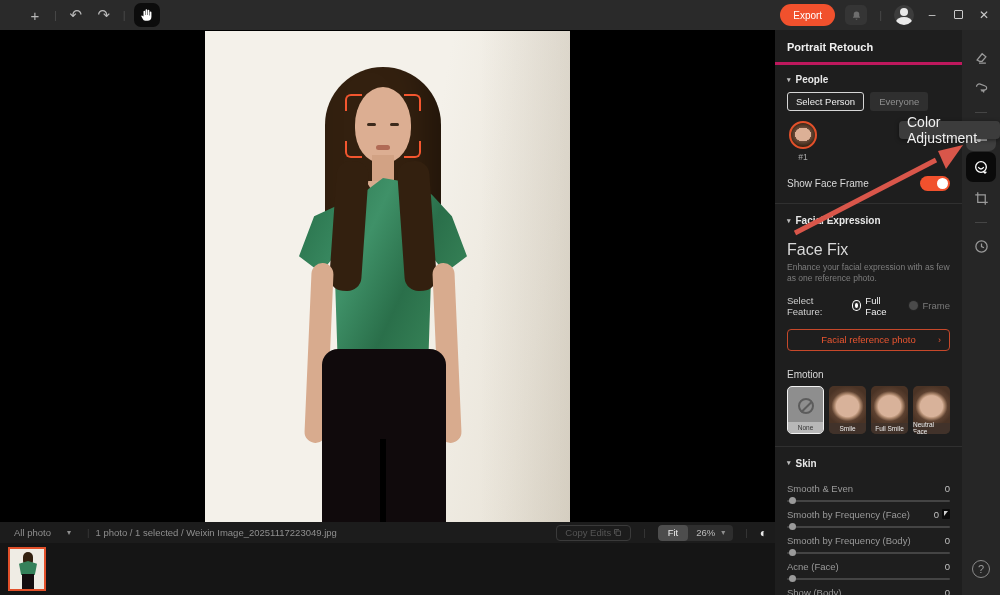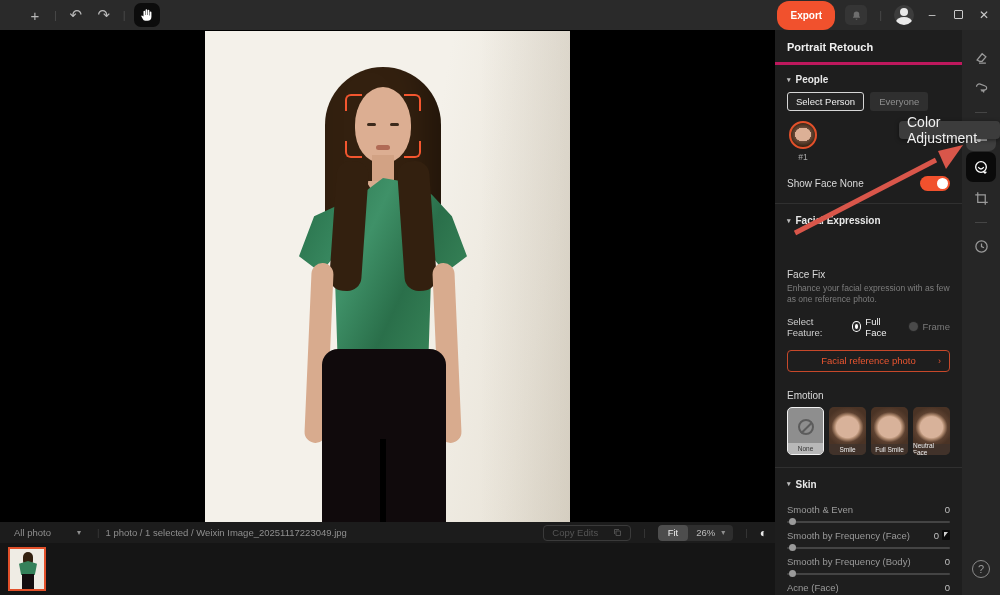--- a/index.html
+++ b/index.html
@@ -10,21 +10,21 @@
   
   .titlebar { position:absolute; top:0; left:0; width:1000px; height:30px; background:#2a2a2a; display:flex; align-items:center; }
   .tb-left { display:flex; align-items:center; gap:6px; padding-left:24px; }
   .tb-btn { width:22px; height:22px; display:flex; align-items:center; justify-content:center; color:#b9b9b9; font-size:15px; border-radius:5px; }
   .tb-sep { color:#4a4a4a; font-size:11px; padding:0 2px; }
   .hand-btn { background:#0c0c0c; width:26px; height:24px; border-radius:7px; display:flex; align-items:center; justify-content:center; }
   .tb-center { position:absolute; left:50%; transform:translateX(-50%); top:4px; height:22px; background:#1d1d1d; border-radius:12px; display:flex; align-items:center; padding:2px; }
   .tb-tab { height:18px; padding:0 16px; display:flex; align-items:center; font-size:10px; color:#9a9a9a; border-radius:10px; }
   .tb-tab.active { background:#4f4f4f; color:#f0f0f0; }
   .tb-right { position:absolute; right:8px; top:0; height:30px; display:flex; align-items:center; gap:10px; }
-  .export-btn { background:#f1512d; color:#fff; font-size:10px; font-weight:bold; height:29px; padding:0 13px; border-radius:12px; display:flex; align-items:center; }
+  .export-btn { background:#f1512d; color:#fff; font-size:10px; font-weight:normal; height:22px; padding:0 13px; border-radius:12px; display:flex; align-items:center; }
   .bell-btn { width:22px; height:20px; background:#353535; border-radius:5px; display:flex; align-items:center; justify-content:center; }
   .avatar { width:20px; height:20px; border-radius:50%; background:#3c3c3c; position:relative; overflow:hidden; }
   .avatar:before { content:""; position:absolute; left:6px; top:3px; width:8px; height:8px; border-radius:50%; background:#e9e9e9; }
   .avatar:after { content:""; position:absolute; left:2px; top:12px; width:16px; height:10px; border-radius:50%; background:#e9e9e9; }
   .win-btn { color:#c9c9c9; font-size:12px; width:16px; text-align:center; }
   .max-box { display:inline-block; width:9px; height:9px; border:1px solid #c9c9c9; border-radius:1px; }
 
   
   .workspace { position:absolute; top:30px; left:0; width:775px; height:565px; background:#000; }
   .photo { position:absolute; left:205px; top:1px; width:365px; height:491px; background:linear-gradient(100deg,#f4f1ea 55%, #eae5da 85%, #e3ddd0); overflow:hidden; }
@@ -46,24 +46,24 @@
   .p-pants:after { content:""; position:absolute; left:58px; top:90px; width:6px; height:83px; background:#000; }
   .face-frame { position:absolute; left:140px; top:63px; width:76px; height:64px; }
   .ff { position:absolute; width:17px; height:17px; border:2.5px solid #f4562f; }
   .ff.tl { left:0; top:0; border-right:none; border-bottom:none; border-radius:6px 0 0 0; }
   .ff.tr { right:0; top:0; border-left:none; border-bottom:none; border-radius:0 6px 0 0; }
   .ff.bl { left:0; bottom:0; border-right:none; border-top:none; border-radius:0 0 0 6px; }
   .ff.br { right:0; bottom:0; border-left:none; border-top:none; border-radius:0 0 6px 0; }
 
   
   .statusbar { position:absolute; left:0; top:492px; width:775px; height:21px; background:#1c1c1c; display:flex; align-items:center; font-size:9.5px; color:#8f8f8f; }
-  .sb-filter { display:flex; align-items:center; gap:26px; padding:0 10px 0 14px; }
+  .sb-filter { display:flex; align-items:center; gap:16px; padding:0 10px 0 14px; }
   .sb-sep { color:#3c3c3c; padding:0 6px; }
   .sb-right { position:absolute; right:8px; display:flex; align-items:center; gap:6px; }
-  .copy-edits { border:1px solid #3a3a3a; border-radius:4px; height:16px; display:flex; align-items:center; gap:15px; padding:0 8px; color:#555; }
+  .copy-edits { border:1px solid #3a3a3a; border-radius:4px; height:16px; display:flex; align-items:center; gap:2px; padding:0 8px; color:#555; }
   .zoom-pill { background:#2e2e2e; border-radius:4px; height:16px; display:flex; align-items:center; overflow:hidden; }
   .fit-btn { background:#4d4d4d; color:#eee; height:16px; display:flex; align-items:center; padding:0 10px; border-radius:4px; }
   .zoom-val { padding:0 8px; display:flex; gap:6px; align-items:center; color:#bdbdbd; }
   .compare-icon { color:#e9e9e9; font-size:12px; }
   .chev { font-size:8px; color:#8f8f8f; }
 
   
   .filmstrip { position:absolute; left:0; top:513px; width:775px; height:52px; background:#151515; }
   .thumb { position:absolute; left:8px; top:4px; width:38px; height:44px; border:2px solid #e2502a; background:#efece4; overflow:hidden; }
   .th-hair { position:absolute; left:13px; top:3px; width:10px; height:14px; background:#33200f; border-radius:5px; }
@@ -78,21 +78,21 @@
   .people-btns { display:flex; gap:6px; padding:0 12px; }
   .btn-sp { border:1px solid #d6d6d6; color:#f0f0f0; border-radius:3px; padding:3px 8px; background:#242424; }
   .btn-ev { background:#2f2f2f; color:#8f8f8f; border-radius:3px; padding:4px 9px; }
   .face-chip { margin:10px 12px 2px; width:32px; display:flex; flex-direction:column; align-items:center; gap:3px; }
   .face-ring { width:28px; height:28px; border-radius:50%; border:2px solid #e2502a; background:radial-gradient(ellipse 60% 52% at 50% 48%, #dcb096 0 55%, #6a4a38 56%, #33200f); }
   .face-num { color:#a9a9a9; font-size:8.5px; }
   .row-toggle { display:flex; align-items:center; justify-content:space-between; padding:12px 12px 10px; color:#d9d9d9; font-size:10px; }
   .toggle { width:30px; height:15px; border-radius:8px; background:#f1512d; position:relative; }
   .toggle:after { content:""; position:absolute; right:2px; top:2px; width:11px; height:11px; border-radius:50%; background:#fff; }
   .divider { height:1px; background:#303030; margin:2px 0; }
-  .facefix-title { padding:8px 12px 3px; color:#d9d9d9; font-size:10px;margin-top:28px; }
+  .facefix-title { padding:8px 12px 3px; color:#d9d9d9; font-size:16px; }
   .facefix-desc { padding:0 12px; color:#7d7d7d; font-size:8.5px; line-height:1.35; }
   .feature-row { display:flex; align-items:center; gap:10px; padding:10px 12px 4px; color:#cfcfcf; }
   .radio { display:flex; align-items:center; gap:5px; }
   .rdot { width:9px; height:9px; border-radius:50%; }
   .rdot.on { background:#fff; box-shadow:inset 0 0 0 2px #2a2a2a, 0 0 0 1px #fff; }
   .rdot.off { background:#4a4a4a; box-shadow:0 0 0 1px #242424; }
   .radio .rl-on { color:#f0f0f0; } .radio .rl-off { color:#7a7a7a; }
   .ref-btn { margin:8px 12px 4px; height:22px; border:1px solid #c7482a; border-radius:4px; color:#ea5530; display:flex; align-items:center; justify-content:center; position:relative; font-size:9.5px; }
   .ref-btn .rchev { position:absolute; right:8px; font-size:9px; }
   .emotion-label { padding:14px 12px 6px; color:#d9d9d9; font-size:10px; }
@@ -234,21 +234,21 @@
     </div>
     <div class="people-btns">
       <div class="btn-sp">Select Person</div>
       <div class="btn-ev">Everyone</div>
     </div>
     <div class="face-chip">
       <div class="face-ring"></div>
       <div class="face-num">#1</div>
     </div>
     <div class="row-toggle">
-      <span>Show Face None</span>
+      <span>Show Face Frame</span>
       <div class="toggle"></div>
     </div>
 
     <div class="divider"></div>
 
     <div class="sec-head">
       <span class="tri">▾</span>
       <span>Facial Expression</span>
     </div>
     <div class="facefix-title">Face Fix</div>

